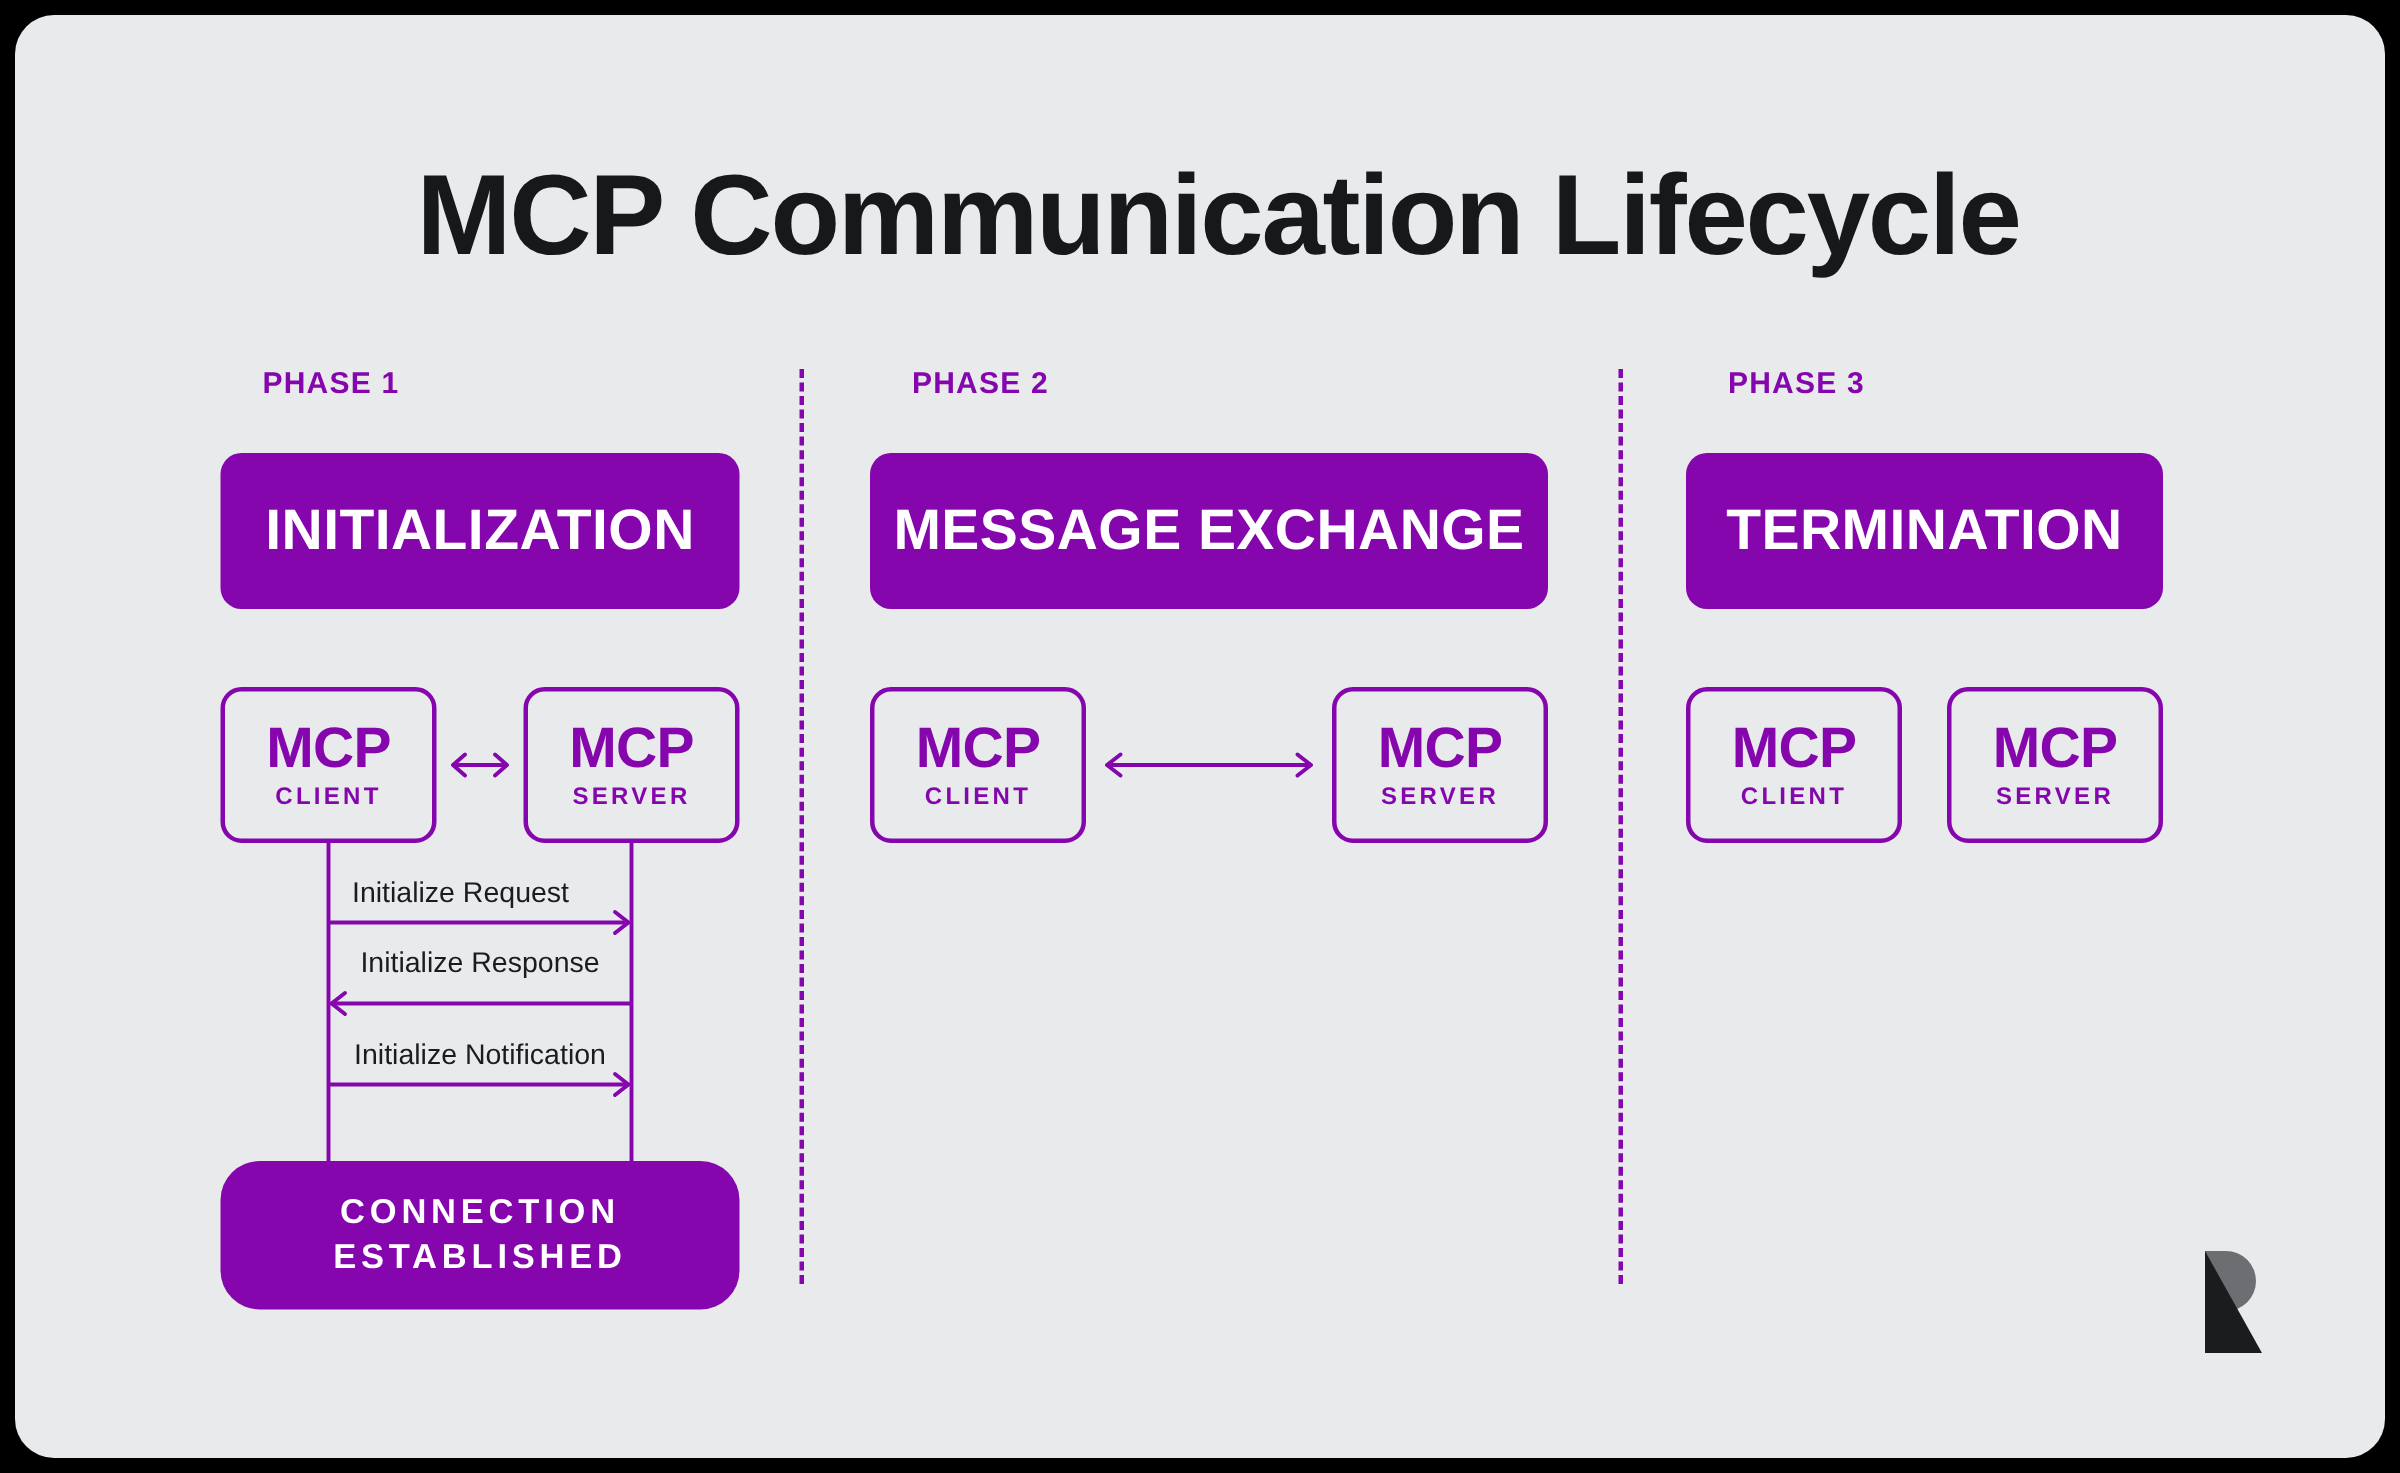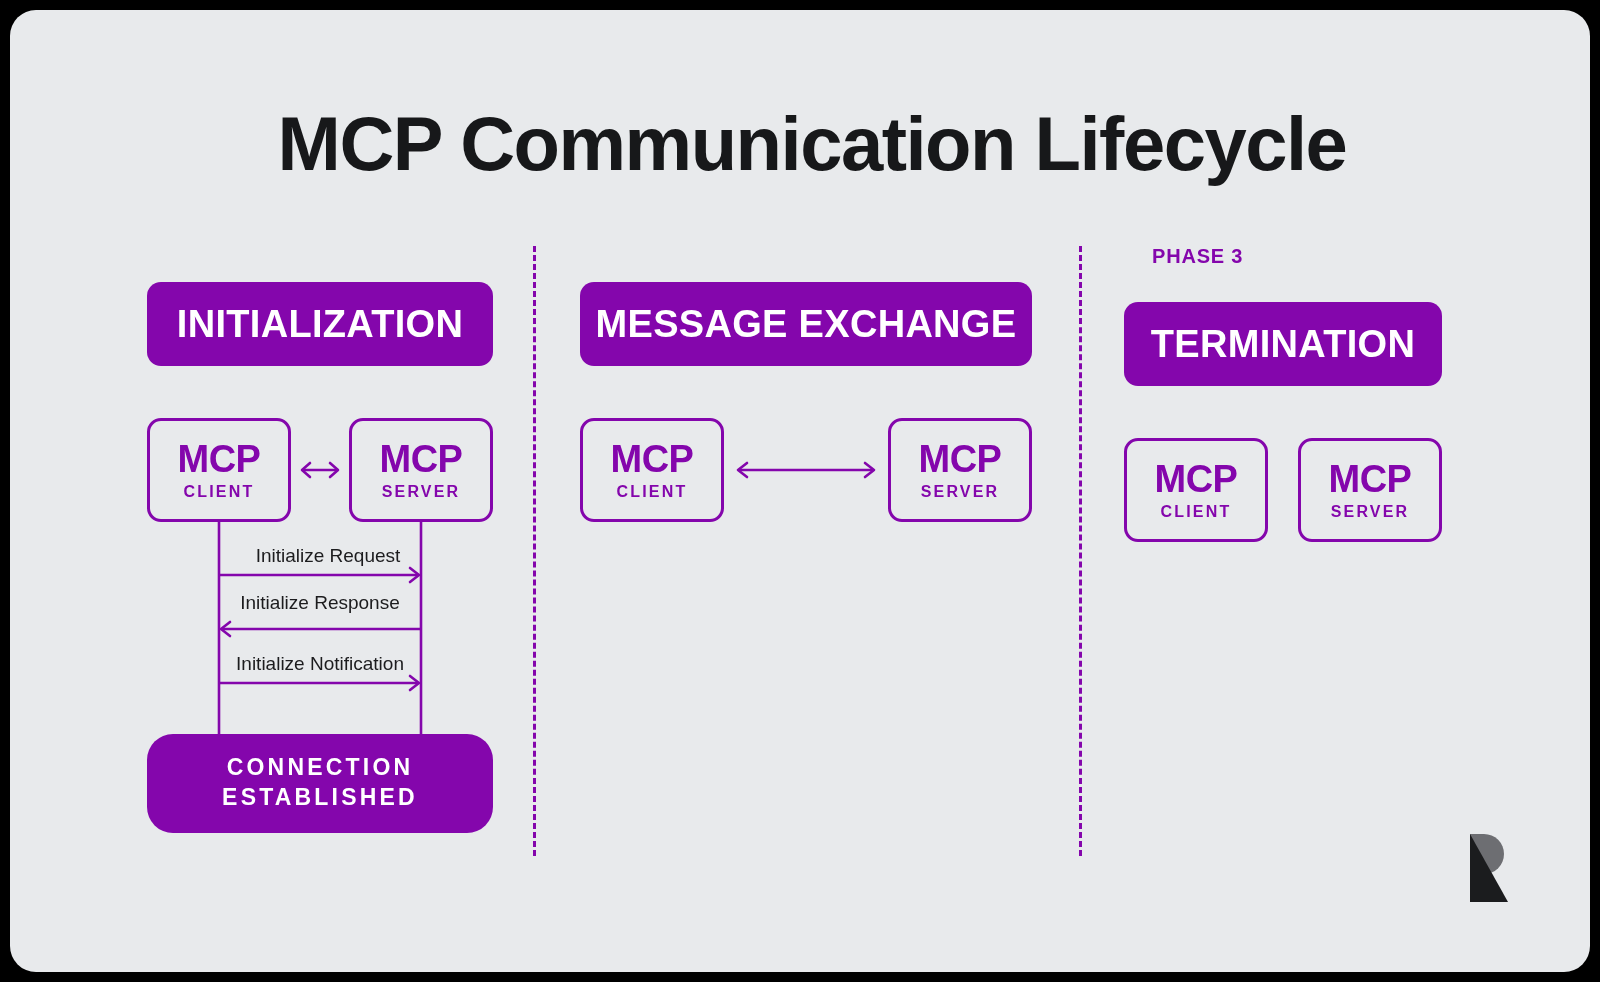--- a/index.html
+++ b/index.html
@@ -65,21 +65,21 @@
     font-weight: 700;
     letter-spacing: 0.8px;
     color: #8406ac;
     margin-left: 28px;
     margin-bottom: 0;
     line-height: 1;
   }
 
   .phase-banner {
     margin-top: 36px;
-    height: 84px;
+    height: 104px;
     border-radius: 14px;
     background: #8406ac;
     color: #ffffff;
     display: flex;
     align-items: center;
     justify-content: center;
     font-size: 38px;
     font-weight: 700;
     letter-spacing: 0.3px;
   }
@@ -173,20 +173,21 @@
 <body>
 
 <div class="card">
 
   <div class="page-title">MCP Communication Lifecycle</div>
 
   <div class="divider d1"></div>
   <div class="divider d2"></div>
 
   <div class="column col-1">
+    <div class="phase-label">PHASE 1</div>
     <div class="phase-banner">INITIALIZATION</div>
 
     <div class="node-row" style="justify-content:space-between;">
       <div class="node">
         <div class="node-title">MCP</div>
         <div class="node-sub">CLIENT</div>
       </div>
       <div class="link-arrow">
         <svg width="46" height="22" viewBox="0 0 46 22" aria-hidden="true">
           <line x1="6" y1="11" x2="40" y2="11" stroke="#8406ac" stroke-width="2.6"></line>
@@ -208,32 +209,33 @@
 
         <line x1="72" y1="53" x2="270" y2="53" stroke="#8406ac" stroke-width="2.6"></line>
         <polyline points="263,46 272,53 263,60" fill="none" stroke="#8406ac" stroke-width="2.6" stroke-linecap="round" stroke-linejoin="round"></polyline>
 
         <line x1="76" y1="107" x2="274" y2="107" stroke="#8406ac" stroke-width="2.6"></line>
         <polyline points="83,100 74,107 83,114" fill="none" stroke="#8406ac" stroke-width="2.6" stroke-linecap="round" stroke-linejoin="round"></polyline>
 
         <line x1="72" y1="161" x2="270" y2="161" stroke="#8406ac" stroke-width="2.6"></line>
         <polyline points="263,154 272,161 263,168" fill="none" stroke="#8406ac" stroke-width="2.6" stroke-linecap="round" stroke-linejoin="round"></polyline>
       </svg>
-      <div class="msg-label" style="left:181px; top:24px;text-align:center;">Initialize Request</div>
+      <div class="msg-label" style="left:160px; top:24px;text-align:center;">Initialize Request</div>
       <div class="msg-label" style="left:173px; top:71px;">Initialize Response</div>
       <div class="msg-label" style="left:173px; top:132px;">Initialize Notification</div>
     </div>
 
     <div class="status-banner">
       <div>CONNECTION</div>
       <div>ESTABLISHED</div>
     </div>
   </div>
 
   <div class="column col-2">
+    <div class="phase-label">PHASE 2</div>
     <div class="phase-banner">MESSAGE EXCHANGE</div>
 
     <div class="node-row" style="justify-content:space-between;">
       <div class="node">
         <div class="node-title">MCP</div>
         <div class="node-sub">CLIENT</div>
       </div>
       <div class="link-arrow">
         <svg width="148" height="22" viewBox="0 0 148 22" aria-hidden="true">
           <line x1="7" y1="11" x2="141" y2="11" stroke="#8406ac" stroke-width="2.6"></line>

